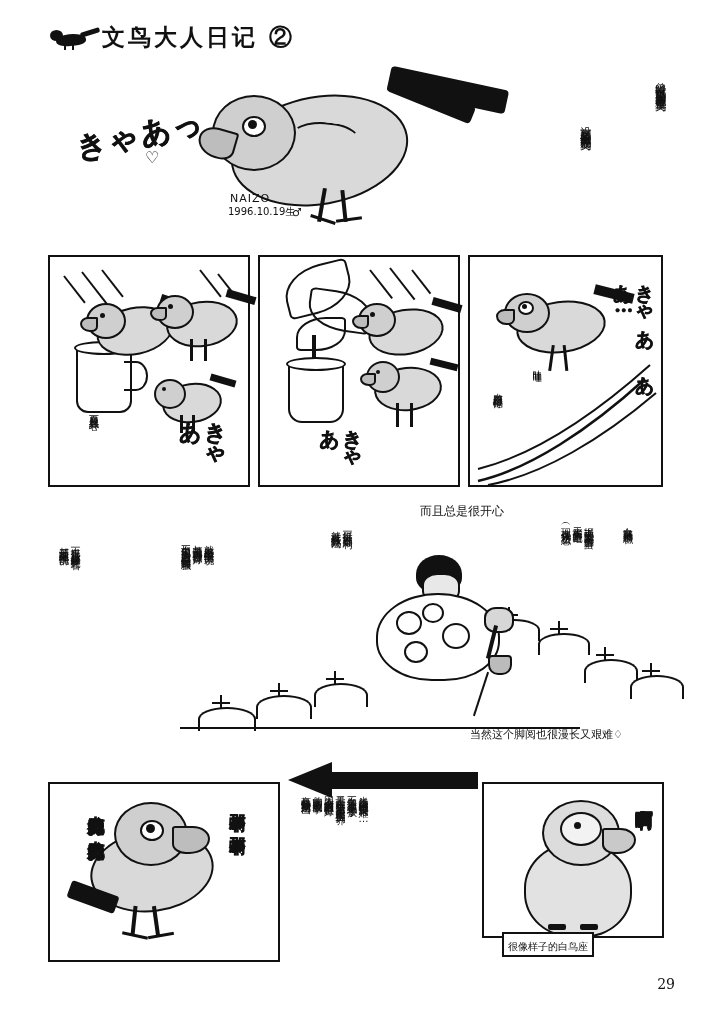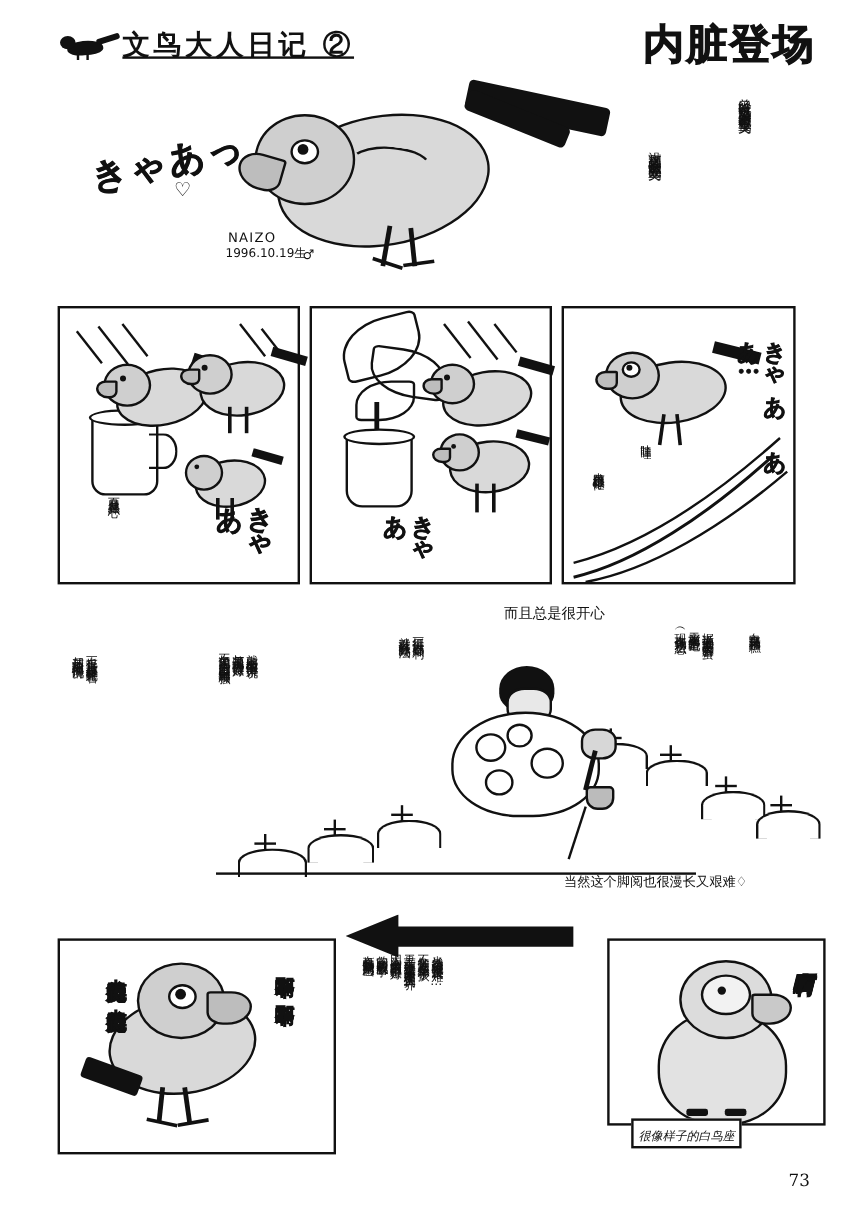--- a/index.html
+++ b/index.html
@@ -14,21 +14,21 @@
   .htext{line-height:1.2;}
   .panel{position:absolute;border:2px solid #111;background:#fff;box-sizing:border-box;}
   .title-main{
     font-family:"DejaVu Serif",serif;font-weight:bold;font-size:34px;letter-spacing:2px;
     -webkit-text-stroke:1px #111;
   }
   .header-title{
     font-family:"DejaVu Serif",serif;font-weight:bold;font-size:23px;letter-spacing:3px;
   }
   .tiny{font-size:8px;}
-  .small{font-size:9px;}
+  .small{font-size:9px;margin-left:40px;}
   .med{font-size:10px;}
   .sfx{
     font-family:"DejaVu Serif",serif;font-weight:bold;
     -webkit-text-stroke:0.6px #111;
   }
   .pagenum{font-family:"DejaVu Serif",serif;font-size:14px;}
   
   .bird-body{position:absolute;background:#d9d9d9;border:2px solid #111;border-radius:50%;}
   .bird-head{position:absolute;background:#cfcfcf;border:2px solid #111;border-radius:50%;}
   .bird-tail{position:absolute;background:#111;}
@@ -53,22 +53,21 @@
 
   <div class="abs" style="left:40px;top:14px;width:640px;height:46px;">
 
     <div class="abs" style="left:10px;top:14px;width:52px;height:22px;">
       <div style="position:absolute;left:6px;top:6px;width:30px;height:12px;background:#111;border-radius:50% 60% 40% 50%;transform:rotate(-6deg);"></div>
       <div style="position:absolute;left:0px;top:2px;width:13px;height:11px;background:#111;border-radius:50%;"></div>
       <div style="position:absolute;left:30px;top:2px;width:20px;height:5px;background:#111;transform:rotate(-18deg);border-radius:2px;"></div>
       <div style="position:absolute;left:14px;top:16px;width:2px;height:6px;background:#111;"></div>
       <div style="position:absolute;left:22px;top:16px;width:2px;height:6px;background:#111;"></div>
     </div>
-    <div class="abs header-title" style="left:62px;top:8px;text-decoration:underline;">文鸟大人日记 ②</div>
-    <div class="abs title-main" style="right:0px;top:0px;">内脏登场</div>
+    <div class="abs header-title" style="left:62px;top:8px;">文鸟大人日记 ②</div>
   </div>
 
   <div class="abs" style="left:30px;top:60px;width:650px;height:185px;">
 
     <div class="abs sfx" style="left:45px;top:55px;font-size:30px;transform:rotate(-12deg);letter-spacing:2px;">きゃあっ</div>
 
     <div class="abs heart" style="left:115px;top:88px;font-size:16px;">♡</div>
 
     <div class="abs" style="left:160px;top:0px;width:330px;height:180px;">
       <div class="bird-body" style="left:40px;top:36px;width:175px;height:105px;transform:rotate(-10deg);"></div>
@@ -259,21 +258,21 @@
       <div class="bird-tail" style="left:0px;top:92px;width:50px;height:18px;transform:rotate(20deg);border-radius:3px;"></div>
       <div class="leg" style="left:64px;top:110px;width:4px;height:30px;transform:rotate(6deg);"></div>
       <div class="leg" style="left:86px;top:110px;width:4px;height:30px;transform:rotate(-8deg);"></div>
       <div class="leg" style="left:54px;top:138px;width:26px;height:3px;transform:rotate(12deg);"></div>
       <div class="leg" style="left:80px;top:138px;width:26px;height:3px;transform:rotate(-10deg);"></div>
     </div>
     <div class="abs sfx vtext" style="left:36px;top:18px;height:110px;font-size:17px;">内脏觉得 内脏觉得</div>
     <div class="abs sfx vtext" style="left:178px;top:18px;height:130px;font-size:16px;">那个啊 那个啊</div>
   </div>
 
-  <div class="panel" style="left:506px;top:782px;width:182px;height:156px;font-style:italic;">
+  <div class="panel" style="left:482px;top:782px;width:182px;height:156px;">
     <div class="abs" style="left:30px;top:14px;width:130px;height:150px;">
       <div class="bird-body" style="left:10px;top:44px;width:104px;height:92px;background:#e2e2e2;border-radius:48% 48% 46% 46%;"></div>
       <div class="bird-head" style="left:28px;top:2px;width:74px;height:62px;background:#dcdcdc;"></div>
       <div style="position:absolute;left:46px;top:14px;width:38px;height:30px;border:2px solid #111;border-radius:50%;background:#f2f2f2;"></div>
       <div class="pupil" style="left:60px;top:24px;width:7px;height:7px;"></div>
       <div class="bird-beak" style="left:88px;top:30px;width:30px;height:22px;border-radius:10% 50% 60% 40%;background:#c9c9c9;"></div>
       <div style="position:absolute;left:34px;top:126px;width:18px;height:6px;background:#111;border-radius:2px;"></div>
       <div style="position:absolute;left:66px;top:126px;width:18px;height:6px;background:#111;border-radius:2px;"></div>
     </div>
     <div class="abs sfx vtext" style="left:150px;top:14px;height:92px;font-size:17px;">啊啊啊啊</div>
@@ -282,15 +281,15 @@
     </div>
   </div>
 
   <div class="abs vtext" style="left:300px;top:788px;height:160px;font-size:10px;white-space:pre-line;">当然这个脚阅也很漫长又艰难……
 不知道为什么小花不养小孩子
 于是在内脏生下来后第二天开始改换人工饲养
 因为这个内脏的眼不是很好
 它的内脏的成长故事
 有机会的话我想用两画</div>
 
-  <div class="abs pagenum" style="right:36px;top:976px;">73</div>
+  <div class="abs pagenum" style="right:36px;top:976px;">29</div>
 
 </div>
 
 </body></html>

